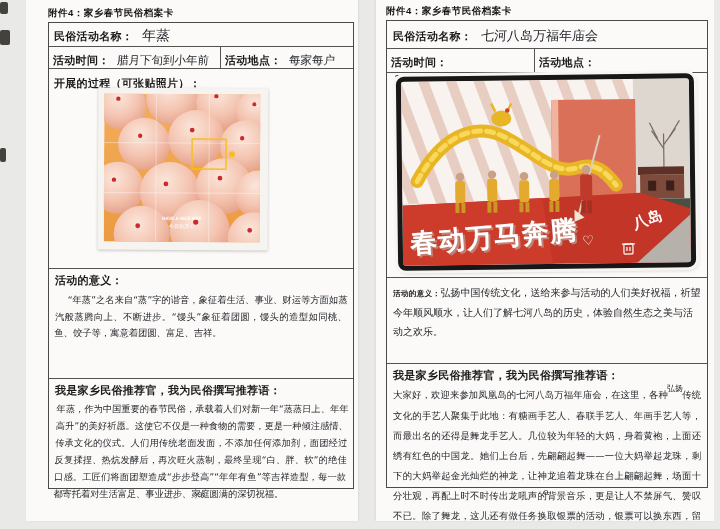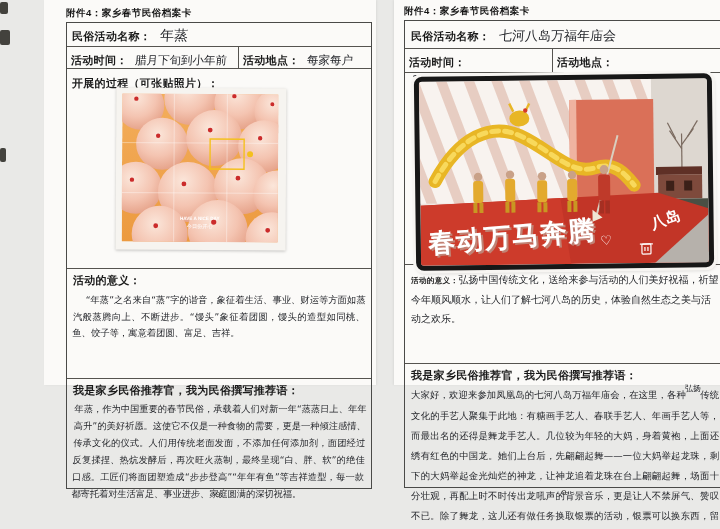--- a/index.html
+++ b/index.html
@@ -1,21 +1,21 @@
 <!DOCTYPE html>
 <html><head>
 <meta charset="utf-8">
 <style>
   html,body{margin:0;padding:0;}
   body{
     width:720px;height:529px;position:relative;overflow:hidden;
     background:#e9e9e7;
     font-family:"Liberation Sans","DejaVu Sans",sans-serif;
   }
-  .page{position:absolute;top:0;height:385px;background:#fbfaf8;margin-left:18px;}
+  .page{position:absolute;top:0;height:521px;background:#fbfaf8;}
   .page-left{left:26px;width:332px;box-shadow:1px 0 2px rgba(0,0,0,.06);}
   .page-right{left:376px;width:338px;box-shadow:-1px 0 2px rgba(0,0,0,.06);}
   .smudge{position:absolute;background:#26241f;border-radius:2px;opacity:.85;}
   .doc-title{position:absolute;font-weight:bold;font-size:9.5px;color:#141414;letter-spacing:.5px;}
   .tbl{position:absolute;border:1.3px solid #4a4a48;background:transparent;}
   .row{position:absolute;left:0;right:0;box-sizing:border-box;}
   .row.bt{border-top:1px solid #55534f;}
   .cell{position:absolute;top:0;bottom:0;box-sizing:border-box;padding:3px 4px;}
   .cell.br{border-right:1px solid #55534f;}
   .lbl{font-weight:bold;font-size:11px;color:#1a1a1a;letter-spacing:.3px;}
@@ -163,21 +163,21 @@
       <div class="cell" style="left:148px;right:0;">
         <span class="lbl">活动地点：</span>
         <span class="hw hw-md" style="font-size:12px;margin-left:1px;">凤凰岛生态旅游度假区</span>
       </div>
     </div>
 
     <div class="row bt" style="top:51px;height:192px;padding:4px 6px;">
       <span class="lbl">开展的过程（可张贴照片）：</span>
     </div>
 
-    <div class="row bt meaning-inline" style="top:243px;height:99px;padding:4px 6px;">
+    <div class="row bt meaning-inline" style="top:256px;height:99px;padding:4px 6px;">
       <span class="lbl">活动的意义：</span><span class="hw" style="font-size:10px;line-height:16.5px;">弘扬中国传统文化，送给来参与活动的人们美好祝福，祈望今年顺风顺水，让人们了解七河八岛的历史，体验自然生态之美与活动之欢乐。</span>
     </div>
 
     <div class="row bt" style="top:342px;height:124px;padding:4px 6px;">
       <div class="lbl">我是家乡民俗推荐官，我为民俗撰写推荐语：</div>
       <div class="hw" style="margin-top:2px;font-size:9.4px;line-height:20px;text-align:justify;">
         <span>大家好，欢迎来参加凤凰岛的七河八岛万福年庙会，在这里，各种</span><span class="ins hw">弘扬</span><span>传统文化的手艺人聚集于此地：有糖画手艺人、春联手艺人、年画手艺人等，而最出名的还得是舞龙手艺人。几位较为年轻的大妈，身着黄袍，上面还绣有红色的中国龙。她们上台后，先翩翩起舞——一位大妈举起龙珠，剩下的大妈举起金光灿烂的神龙，让神龙追着龙珠在台上翩翩起舞，场面十分壮观，再配上时不时传出龙吼声的背景音乐，更是让人不禁屏气、赞叹不已。除了舞龙，这儿还有做任务换取银票的活动，银票可以换东西，留个纪念，快来玩吧！</span>
       </div>
     </div>
   </div>

